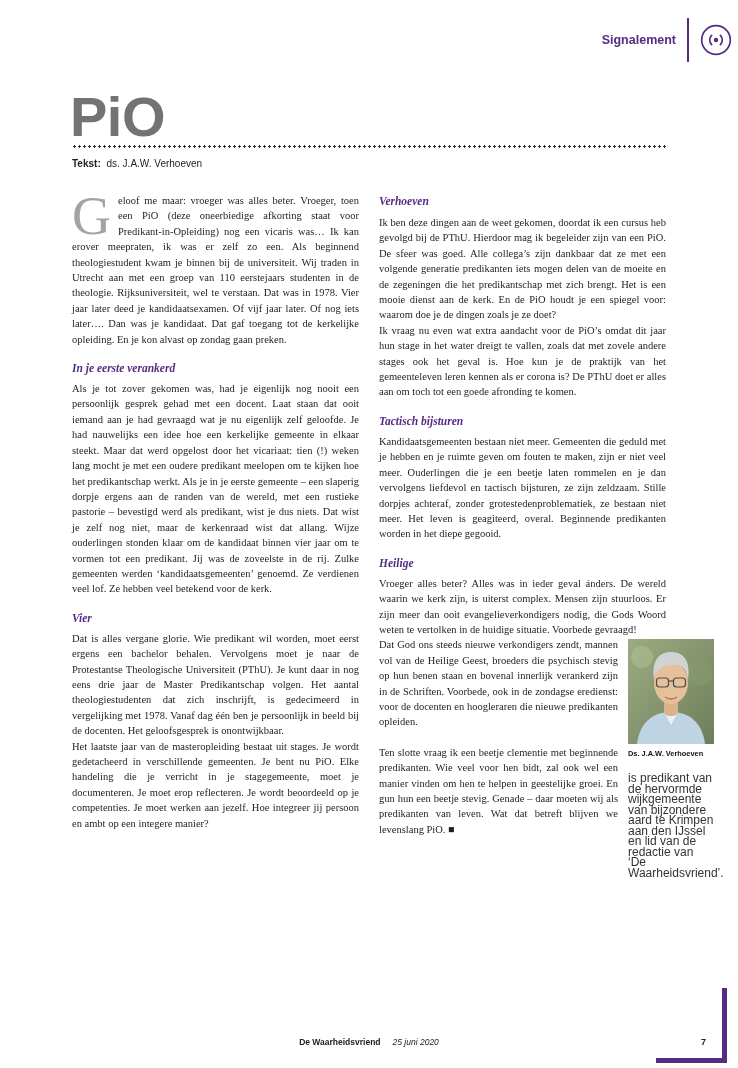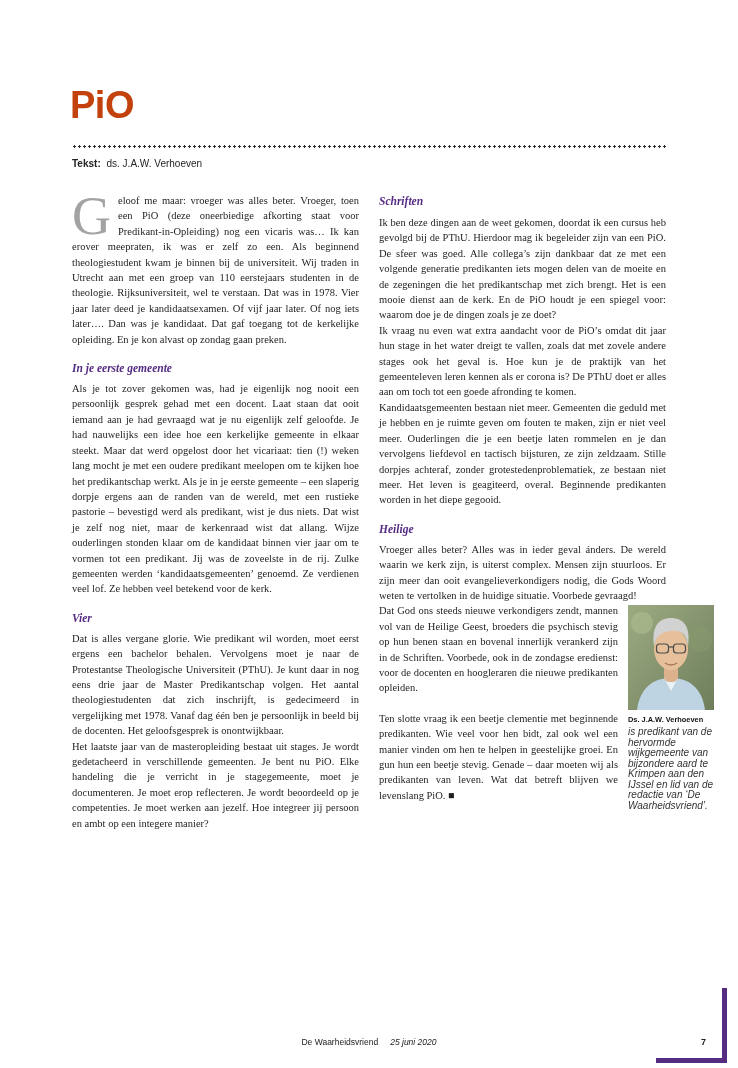--- a/index.html
+++ b/index.html
@@ -20,21 +20,21 @@
     font-family: "Liberation Sans", sans-serif;
     font-weight: bold; font-size: 12.5px; color: var(--accent);
   }
   .masthead-divider { width: 2px; height: 44px; background: var(--accent); margin: 0 11px; }
   .masthead-icon { width: 32px; height: 32px; display: block; }
 
   
   .title {
     position: absolute; left: 70px; top: 84px;
     font-family: "Liberation Sans", "DejaVu Sans", sans-serif;
-    font-weight: 800; font-size: 38px; letter-spacing: -0.5px; color: #c2410c;
+    font-weight: 800; font-size: 56px; letter-spacing: -0.5px; color: #737373;
   }
   .dotted-rule {
     position: absolute; left: 72px; top: 145px; width: 594px; height: 3px;
     background-image: radial-gradient(circle, #2e2e2e 1.1px, transparent 1.35px);
     background-size: 5px 3px; background-repeat: repeat-x;
   }
   .byline {
     position: absolute; left: 72px; top: 158px;
     font-family: "Liberation Sans", sans-serif; font-size: 10px; color: #222;
   }
@@ -65,68 +65,79 @@
     float: right; width: 86px;
     margin: 2px -48px 8px 10px;
   }
   .portrait { width: 86px; height: 105px; display: block; }
   .author-name {
     font-family: "Liberation Sans", sans-serif;
     font-weight: bold; font-size: 7.4px; line-height: 10px; margin-top: 5px; color: #111;
   }
   .author-bio {
     font-family: "Liberation Sans", sans-serif;
-    font-style: italic; font-size: 10px; line-height: 10.5px; margin-top: 2px; color: #333;
+    font-size: 12px; line-height: 10.5px; margin-top: 14px; color: #333;
   }
 
   
   .footer {
     position: absolute; left: 0; top: 1037px; width: 738px; text-align: center;
     font-family: "Liberation Sans", sans-serif; font-size: 8.5px; color: #222;
   }
-  .footer .mag { font-weight: normal; }
+  .footer .mag { font-weight: bold; }
   .footer .date { font-style: italic; margin-left: 12px; }
   .pagenum {
     position: absolute; right: 32px; top: 1037px;
     font-family: "Liberation Sans", sans-serif; font-weight: bold; font-size: 9px; color: #222;
   }
   .corner-v { position: absolute; right: 11px; bottom: 5px; width: 5px; height: 75px; background: var(--accent); }
   .corner-h { position: absolute; right: 11px; bottom: 5px; width: 71px; height: 5px; background: var(--accent); }
 </style>
 </head>
 <body>
 
 <div class="page">
 
+  <div class="masthead">
+    <span class="masthead-label">Signalement</span>
+    <span class="masthead-divider"></span>
+    <svg class="masthead-icon" viewBox="0 0 32 32">
+      <circle cx="16" cy="16" r="14.3" fill="none" stroke="#562c83" stroke-width="1.7"></circle>
+      <circle cx="16" cy="16" r="2.2" fill="#562c83"></circle>
+      <path d="M11.6 11.4 a6.6 6.6 0 0 0 0 9.2" fill="none" stroke="#562c83" stroke-width="1.7" stroke-linecap="round"></path>
+      <path d="M20.4 11.4 a6.6 6.6 0 0 1 0 9.2" fill="none" stroke="#562c83" stroke-width="1.7" stroke-linecap="round"></path>
+    </svg>
+  </div>
 
   <div class="title">PiO</div>
   <div class="dotted-rule"></div>
   <div class="byline">
     <span class="prefix">Tekst:</span>
     <span class="name">ds. J.A.W. Verhoeven</span>
   </div>
 
   <div class="columns">
 
     <div class="col">
       <p class="body"><span class="dropcap">G</span><span>eloof me maar: vroeger was alles beter. Vroeger, toen een PiO (deze oneerbiedige afkorting staat voor Predikant-in-Opleiding) nog een vicaris was… Ik kan erover meepraten, ik was er zelf zo een. Als beginnend theologiestudent kwam je binnen bij de universiteit. Wij traden in Utrecht aan met een groep van 110 eerstejaars studenten in de theologie. Rijksuniversiteit, wel te verstaan. Dat was in 1978. Vier jaar later deed je kandidaatsexamen. Of vijf jaar later. Of nog iets later…. Dan was je kandidaat. Dat gaf toegang tot de kerkelijke opleiding. En je kon alvast op zondag gaan preken.</span></p>
 
-      <h3 class="sec">In je eerste gemeente</h3>
+      <h3 class="sec">In je eerste verankerd</h3>
       <p class="body">Als je tot zover gekomen was, had je eigenlijk nog nooit een persoonlijk gesprek gehad met een docent. Laat staan dat ooit iemand aan je had gevraagd wat je nu eigenlijk zelf geloofde. Je had nauwelijks een idee hoe een kerkelijke gemeente in elkaar steekt. Maar dat werd opgelost door het vicariaat: tien (!) weken lang mocht je met een oudere predikant meelopen om te kijken hoe het predikantschap werkt. Als je in je eerste gemeente – een slaperig dorpje ergens aan de randen van de wereld, met een rustieke pastorie – bevestigd werd als predikant, wist je dus niets. Dat wist je zelf nog niet, maar de kerkenraad wist dat allang. Wijze ouderlingen stonden klaar om de kandidaat binnen vier jaar om te vormen tot een predikant. Jij was de zoveelste in de rij. Zulke gemeenten werden ‘kandidaatsgemeenten’ genoemd. Ze verdienen veel lof. Ze hebben veel betekend voor de kerk.</p>
 
       <h3 class="sec">Vier</h3>
       <p class="body">Dat is alles vergane glorie. Wie predikant wil worden, moet eerst ergens een bachelor behalen. Vervolgens moet je naar de Protestantse Theologische Universiteit (PThU). Je kunt daar in nog eens drie jaar de Master Predikantschap volgen. Het aantal theologiestudenten dat zich inschrijft, is gedecimeerd in vergelijking met 1978. Vanaf dag één ben je persoonlijk in beeld bij de docenten. Het geloofsgesprek is onontwijkbaar.</p>
       <p class="body">Het laatste jaar van de masteropleiding bestaat uit stages. Je wordt gedetacheerd in verschillende gemeenten. Je bent nu PiO. Elke handeling die je verricht in je stagegemeente, moet je documenteren. Je moet erop reflecteren. Je wordt beoordeeld op je competenties. Je moet werken aan jezelf. Hoe integreer jij persoon en ambt op een integere manier?</p>
     </div>
 
     <div class="col">
-      <h3 class="sec">Schriften</h3>
+      <h3 class="sec">Verhoeven</h3>
       <p class="body">Ik ben deze dingen aan de weet gekomen, doordat ik een cursus heb gevolgd bij de PThU. Hierdoor mag ik begeleider zijn van een PiO. De sfeer was goed. Alle collega’s zijn dankbaar dat ze met een volgende generatie predikanten iets mogen delen van de moeite en de zegeningen die het predikantschap met zich brengt. Het is een mooie dienst aan de kerk. En de PiO houdt je een spiegel voor: waarom doe je de dingen zoals je ze doet?</p>
       <p class="body">Ik vraag nu even wat extra aandacht voor de PiO’s omdat dit jaar hun stage in het water dreigt te vallen, zoals dat met zovele andere stages ook het geval is. Hoe kun je de praktijk van het gemeenteleven leren kennen als er corona is? De PThU doet er alles aan om toch tot een goede afronding te komen.</p>
 
+      <h3 class="sec">Tactisch bijsturen</h3>
       <p class="body">Kandidaatsgemeenten bestaan niet meer. Gemeenten die geduld met je hebben en je ruimte geven om fouten te maken, zijn er niet veel meer. Ouderlingen die je een beetje laten rommelen en je dan vervolgens liefdevol en tactisch bijsturen, ze zijn zeldzaam. Stille dorpjes achteraf, zonder grotestedenproblematiek, ze bestaan niet meer. Het leven is geagiteerd, overal. Beginnende predikanten worden in het diepe gegooid.</p>
 
       <h3 class="sec">Heilige</h3>
       <p class="body">Vroeger alles beter? Alles was in ieder geval ánders. De wereld waarin we kerk zijn, is uiterst complex. Mensen zijn stuurloos. Er zijn meer dan ooit evangelieverkondigers nodig, die Gods Woord weten te vertolken in de huidige situatie. Voorbede gevraagd!</p>
 
       <div class="author-float">
         <svg class="portrait" viewBox="0 0 86 105">
           <defs>
             <linearGradient id="bgGrad" x1="0" y1="0" x2="1" y2="1">
               <stop offset="0" stop-color="#9dab82"></stop>

